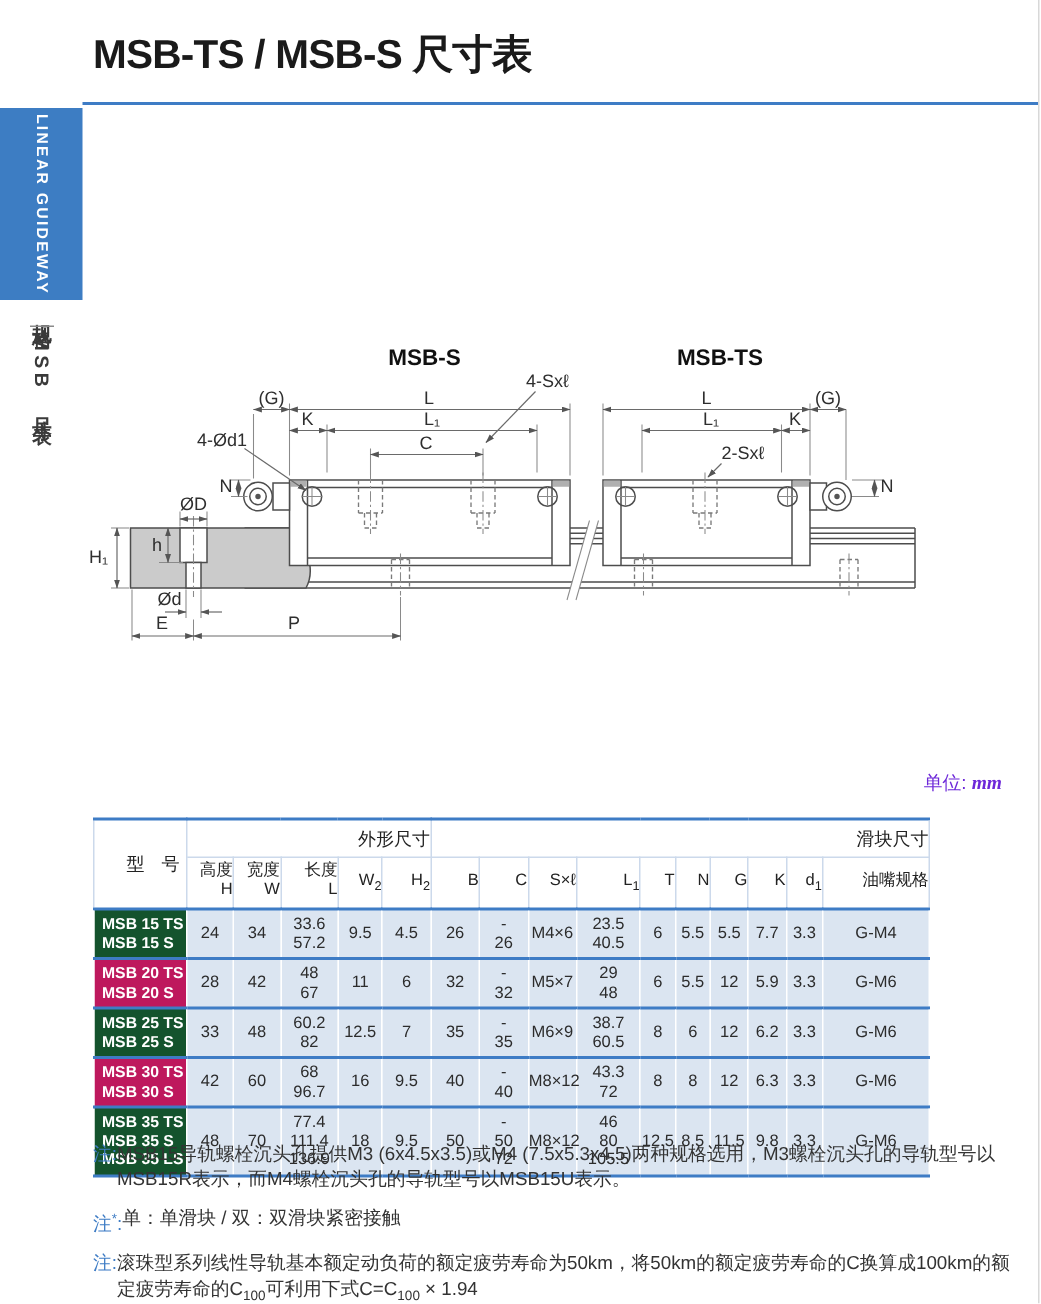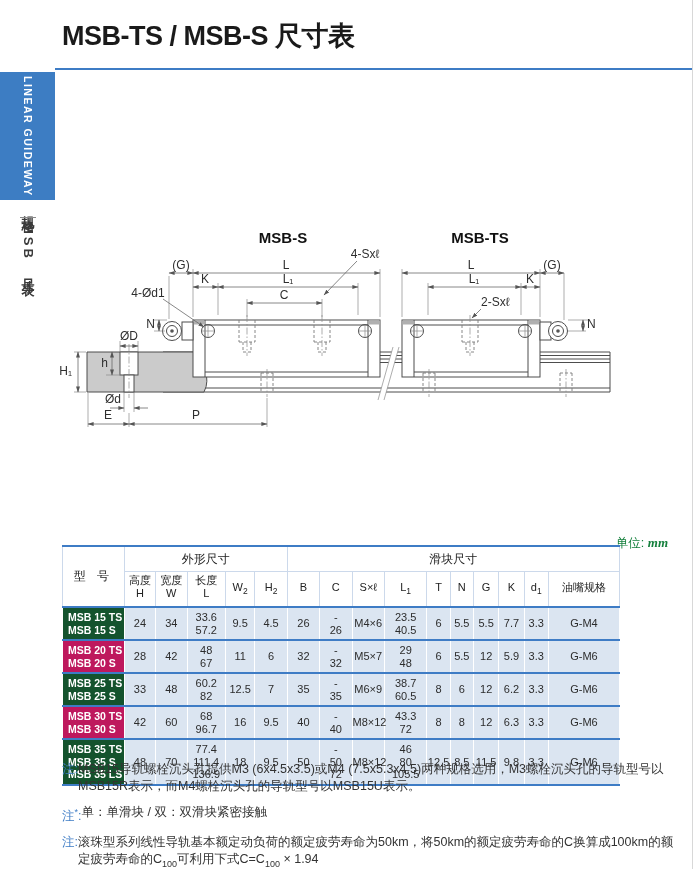--- a/index.html
+++ b/index.html
@@ -30,28 +30,28 @@
   .obj{stroke:#4d4d4d;stroke-width:1;fill:none;}
   .objf{stroke:#4d4d4d;stroke-width:1;fill:#fff;}
   .grayf{stroke:#4d4d4d;stroke-width:1;fill:#cbcbcb;}
   .thin{stroke:#8a8a8a;stroke-width:0.7;fill:none;}
   .dim{stroke:#6a6a6a;stroke-width:0.8;fill:none;}
   .dash{stroke:#7a7a7a;stroke-width:0.9;fill:none;stroke-dasharray:3,2;}
   .cline{stroke:#8a8a8a;stroke-width:0.7;fill:none;stroke-dasharray:7,2,1.5,2;}
   .mark{fill:#b0b0b0;stroke:none;}
 
   
-  .unit{position:absolute;right:26px;top:535px;font-size:12.5px;color:#15803d;}
+  .unit{position:absolute;right:26px;top:514px;font-size:12.5px;color:#6d28d9;}
   .unit i{font-family:"Liberation Serif",serif;font-style:italic;font-weight:bold;font-size:13px;}
 
   
   .tablewrap{position:absolute;left:62px;top:545px;}
   table.spec{border-collapse:collapse;table-layout:fixed;width:558px;font-size:11px;color:#2c2c2c;border-top:2px solid #3e7cc5;}
   table.spec thead th{background:#fff;font-weight:normal;color:#222;border:1px solid #ccd9eb;vertical-align:middle;
-                      white-space:pre-line;line-height:13px;padding:2px 0;text-align:center;margin-top:23px;}
+                      white-space:pre-line;line-height:13px;padding:2px 0;text-align:right;margin-top:23px;}
   table.spec thead tr.grp th{height:20px;font-size:12px;}
   table.spec thead tr.cols th{height:28px;}
   table.spec thead th.model-h{font-size:12.5px;letter-spacing:4px;}
   table.spec thead{border-bottom:2px solid #3e7cc5;}
   table.spec sub{font-size:8.5px;}
   table.spec tbody td{background:#dbe5f1;border-left:1px solid #fff;border-right:1px solid #fff;
                       border-bottom:2px solid #3e7cc5;text-align:center;white-space:pre-line;
                       line-height:12.5px;padding:3px 0;vertical-align:middle;}
   table.spec tbody td.model{text-align:left;padding-left:5px;color:#fff;font-weight:bold;font-size:10.5px;line-height:12.5px;}
   table.spec tbody td.m-blue{background:#14532d;}

